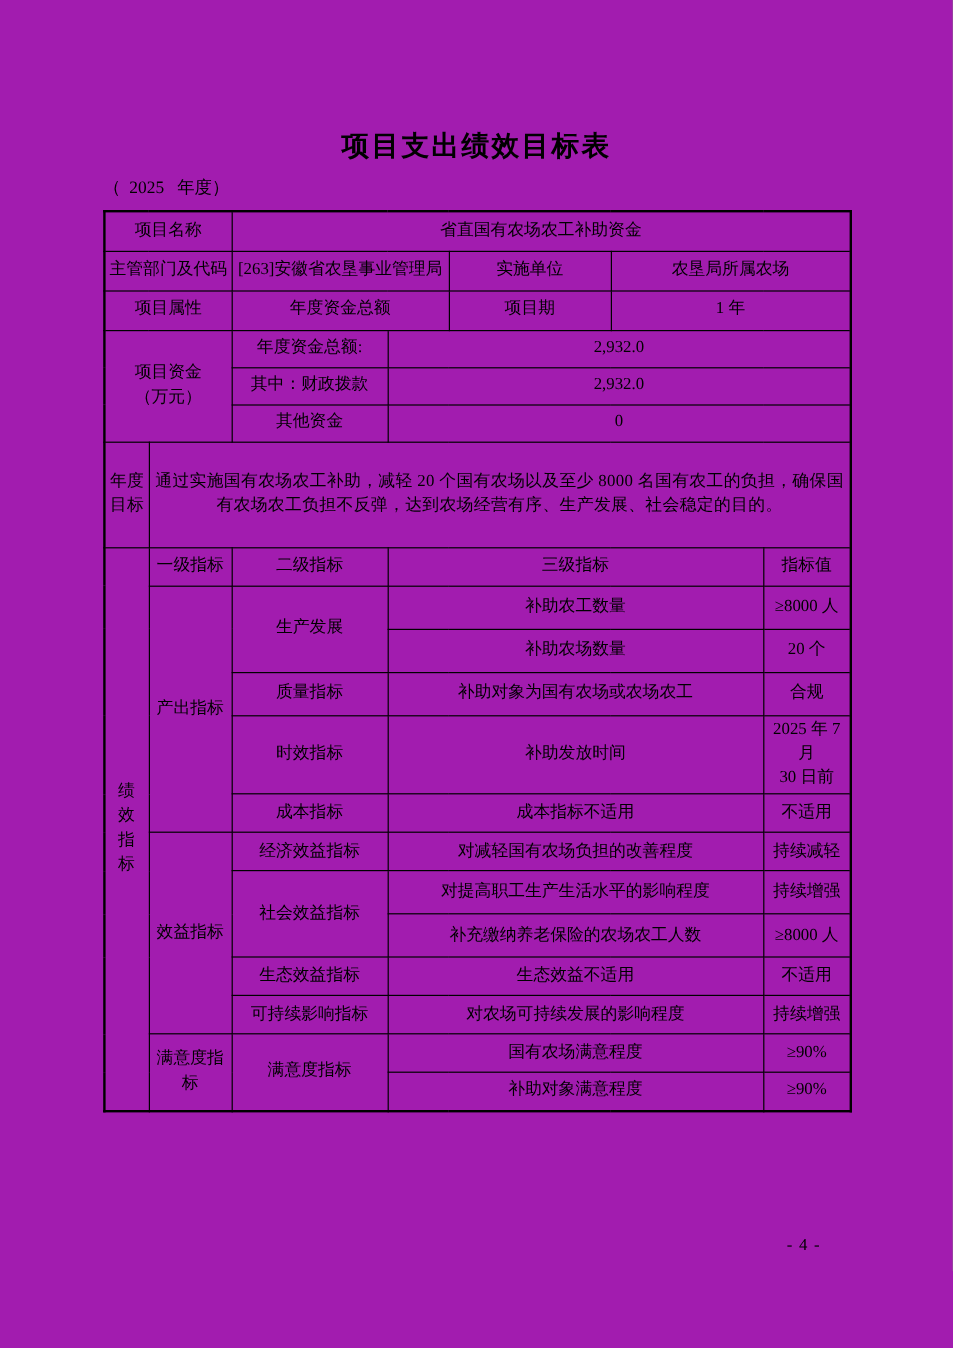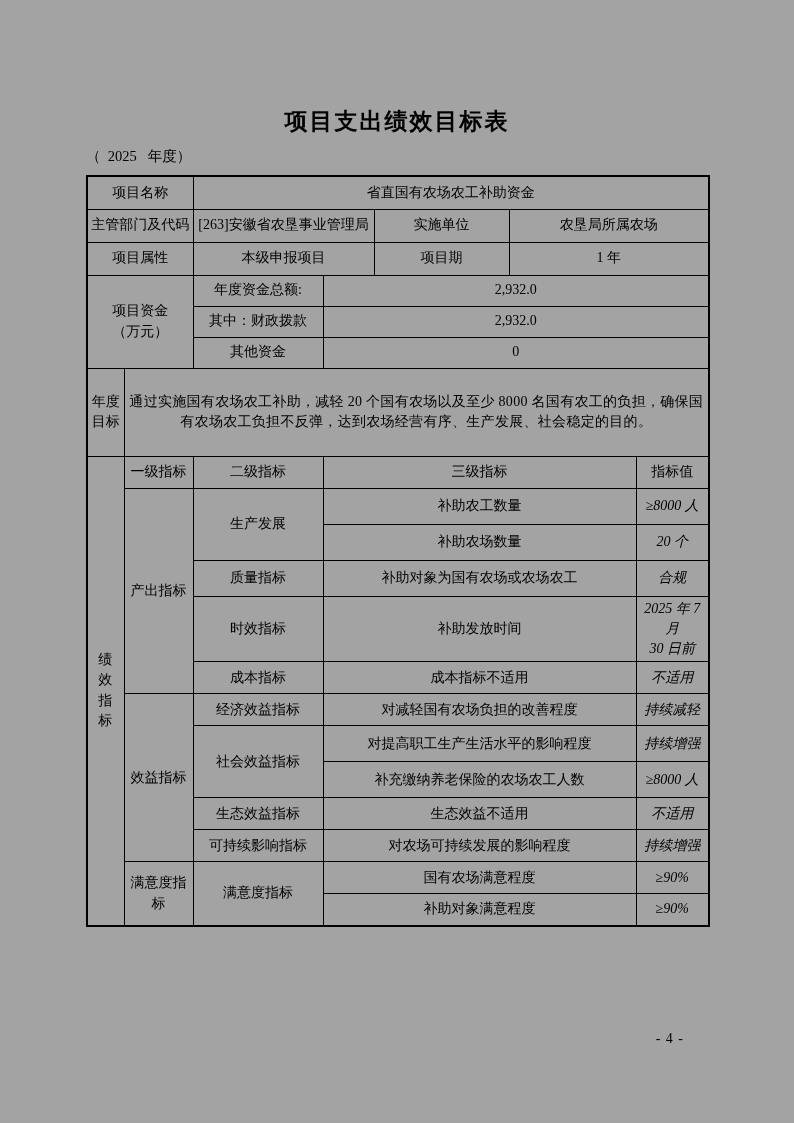--- a/index.html
+++ b/index.html
@@ -1,19 +1,19 @@
 <!DOCTYPE html>
 <html><head>
 <meta charset="utf-8">
 <style>
   html,body { margin:0; padding:0; background:#888; }
   .page {
     position:relative;
     width:794px; height:1123px;
-    background:#a3a3a3;
+    background:#a21caf;
     font-family:"Liberation Serif","DejaVu Serif",serif;
     color:#111111;
     overflow:hidden;
   }
   .content { position:absolute; left:86px; top:106px; width:622px; }
   .title {
     text-align:center;
     font-size:23px;
     font-weight:bold;
     letter-spacing:2px;
@@ -52,21 +52,21 @@
   td.tl { text-align:left; padding-left:8px; }
   td.goal {
     text-align:left;
     vertical-align:middle;
     padding:6px 6px 6px 5px;
     line-height:1.85;
     letter-spacing:0.3px;
   }
   td.vcell { line-height:1.35; letter-spacing:1px; }
   .pre { white-space:pre-line; }
-  td.val { font-size:13px; padding:2px 1px;font-style:italic; }
+  td.val { font-size:13px; padding:2px 1px; }
   .footer {
     position:absolute;
     top:1031px;
     left:86px;
     width:598px;
     text-align:right;
     font-size:14px;
     letter-spacing:1px;
     color:#000;
   }
@@ -99,21 +99,21 @@
 
       <tr class="h33">
         <td colspan="2">主管部门及代码</td>
         <td colspan="2">[263]安徽省农垦事业管理局</td>
         <td>实施单位</td>
         <td colspan="2">农垦局所属农场</td>
       </tr>
 
       <tr class="h33">
         <td colspan="2">项目属性</td>
-        <td colspan="2">本级申报项目</td>
+        <td colspan="2">年度资金总额</td>
         <td>项目期</td>
         <td colspan="2">1 年</td>
       </tr>
 
       <tr class="h31">
         <td colspan="2" rowspan="3" class="pre">项目资金
 （万元）</td>
         <td class="tl">年度资金总额:</td>
         <td colspan="4">2,932.0</td>
       </tr>

